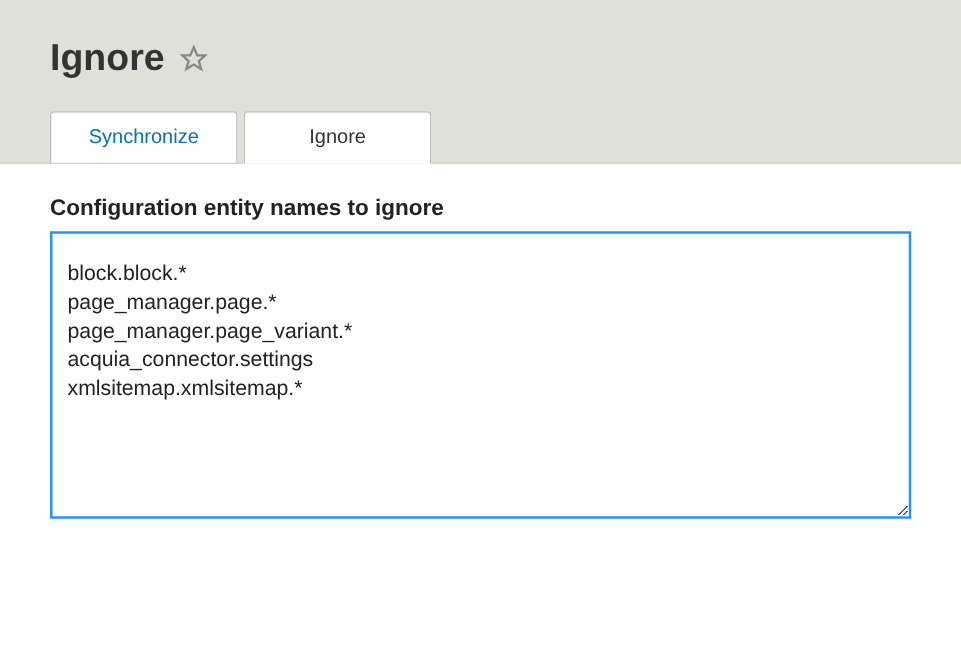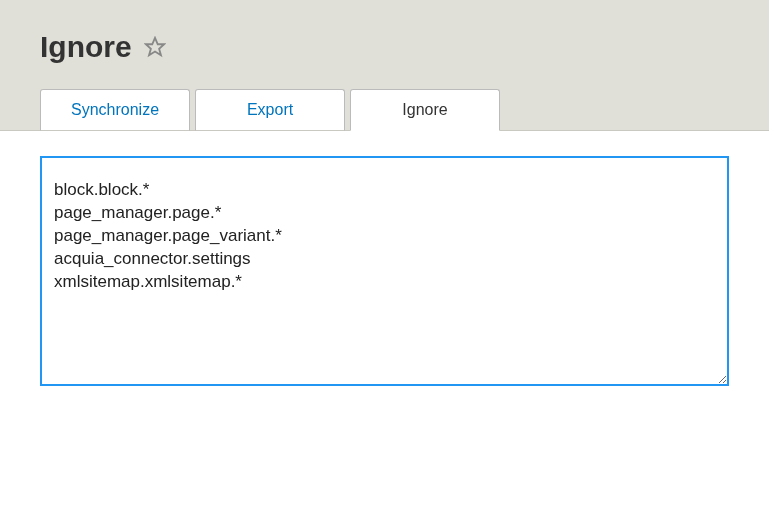--- a/index.html
+++ b/index.html
@@ -95,25 +95,25 @@
 
 <div class="header-area">
   <div class="title-row">
     <h1 class="page-title">Ignore</h1>
     <svg class="star-icon" viewBox="0 0 24 24">
       <polygon points="12,2 15,9 22,9 16.5,14 18.5,21 12,17 5.5,21 7.5,14 2,9 9,9"></polygon>
     </svg>
   </div>
   <div class="tabs">
       <div class="tab">Synchronize</div>
-      <div class="tab">Export</div>
       <div class="tab active">Ignore</div>
     </div>
 </div>
 
 <div class="content">
+  <label class="field-label">Configuration entity names to ignore</label>
   <textarea class="textarea" spellcheck="false" style="">block.block.*
 page_manager.page.*
 page_manager.page_variant.*
 acquia_connector.settings
 xmlsitemap.xmlsitemap.*
 </textarea>
 </div>
 
 </body></html>

